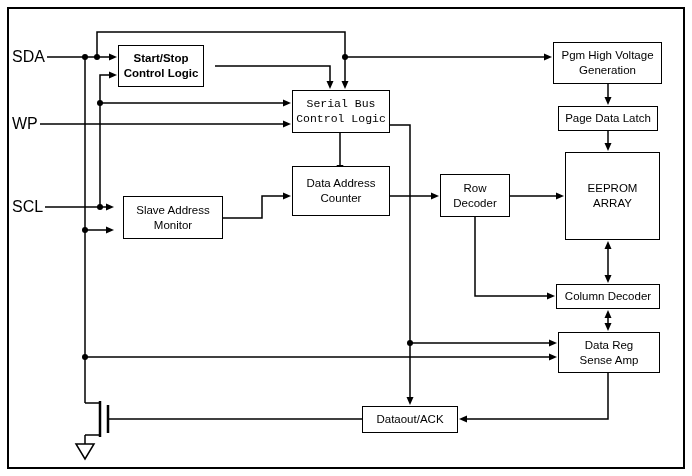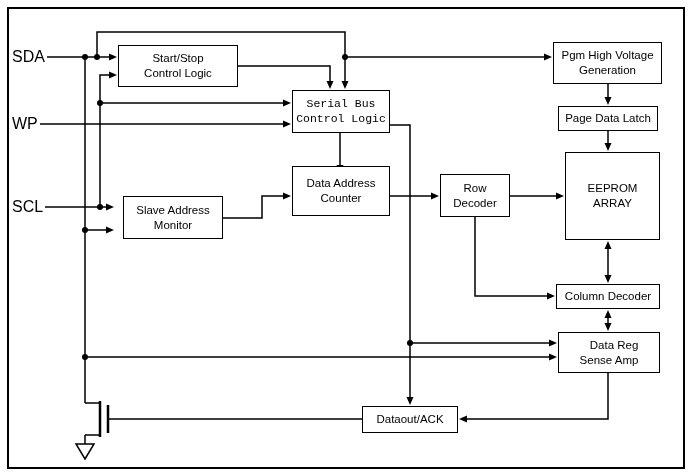--- a/index.html
+++ b/index.html
@@ -153,21 +153,21 @@
 
     <g>
       <polygon points="76,444 94,444 85,459" fill="#fff" stroke="#000" stroke-width="1.5"></polygon>
     </g>
   </svg>
 
   <span class="pin-label" style="left:12px;top:49px;">SDA</span>
   <span class="pin-label" style="left:12px;top:116px;">WP</span>
   <span class="pin-label" style="left:12px;top:199px;">SCL</span>
 
-  <div class="block" style="left:118px;top:45px;width:120px;height:42px;">
+  <div class="block" style="left:118px;top:45px;width:86px;height:42px;font-weight:bold;">
     <span>Start/Stop
 Control Logic</span>
   </div>
 
   <div class="block" style="left:292px;top:90px;width:98px;height:43px;font-family:Liberation Mono, monospace;">
     <span>Serial Bus
 Control Logic</span>
   </div>
 
   <div class="block" style="left:123px;top:196px;width:100px;height:43px;">
@@ -196,21 +196,21 @@
   </div>
 
   <div class="block" style="left:556px;top:284px;width:104px;height:25px;">
     <span>Column Decoder</span>
   </div>
 
   <div class="block" style="left:558px;top:106px;width:100px;height:25px;">
     <span>Page Data Latch</span>
   </div>
 
-  <div class="block" style="left:558px;top:332px;width:102px;height:41px;text-align:right;">
+  <div class="block" style="left:558px;top:332px;width:102px;height:41px;">
     <span>Data Reg
 Sense Amp</span>
   </div>
 
   <div class="block" style="left:362px;top:406px;width:96px;height:27px;">
     <span>Dataout/ACK</span>
   </div>
 
 </div>
 

